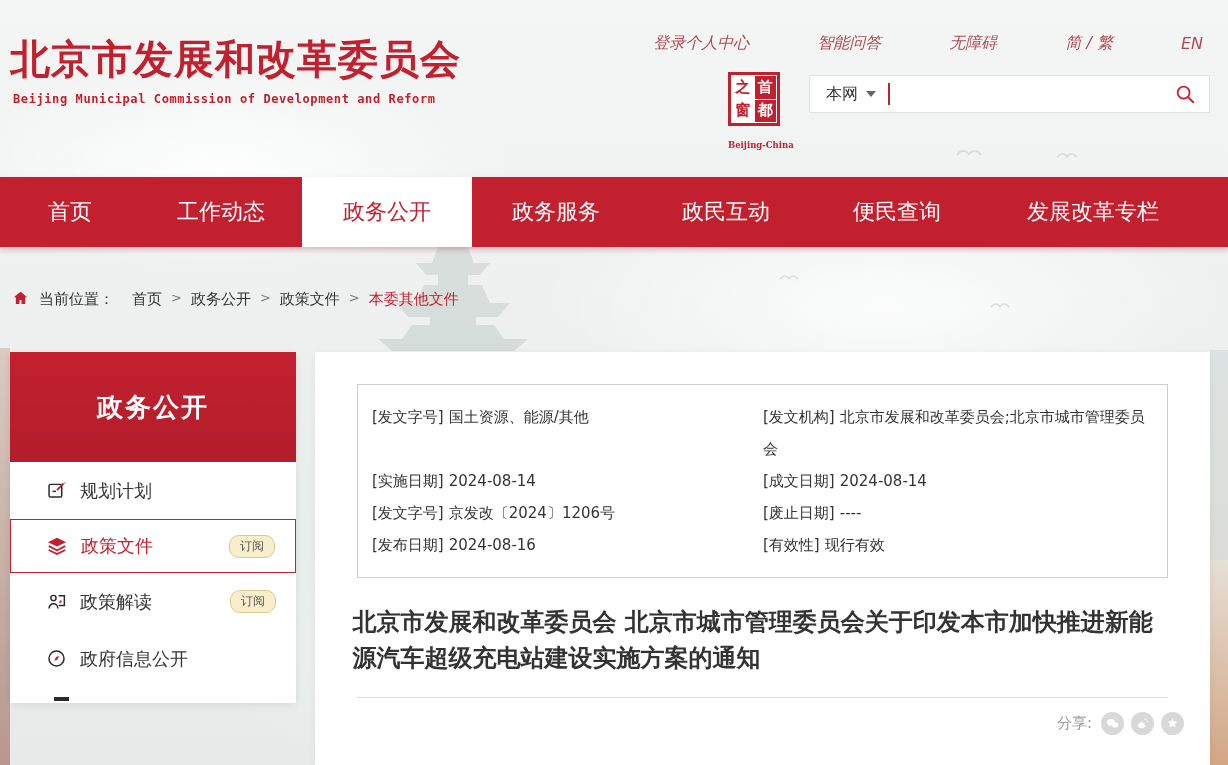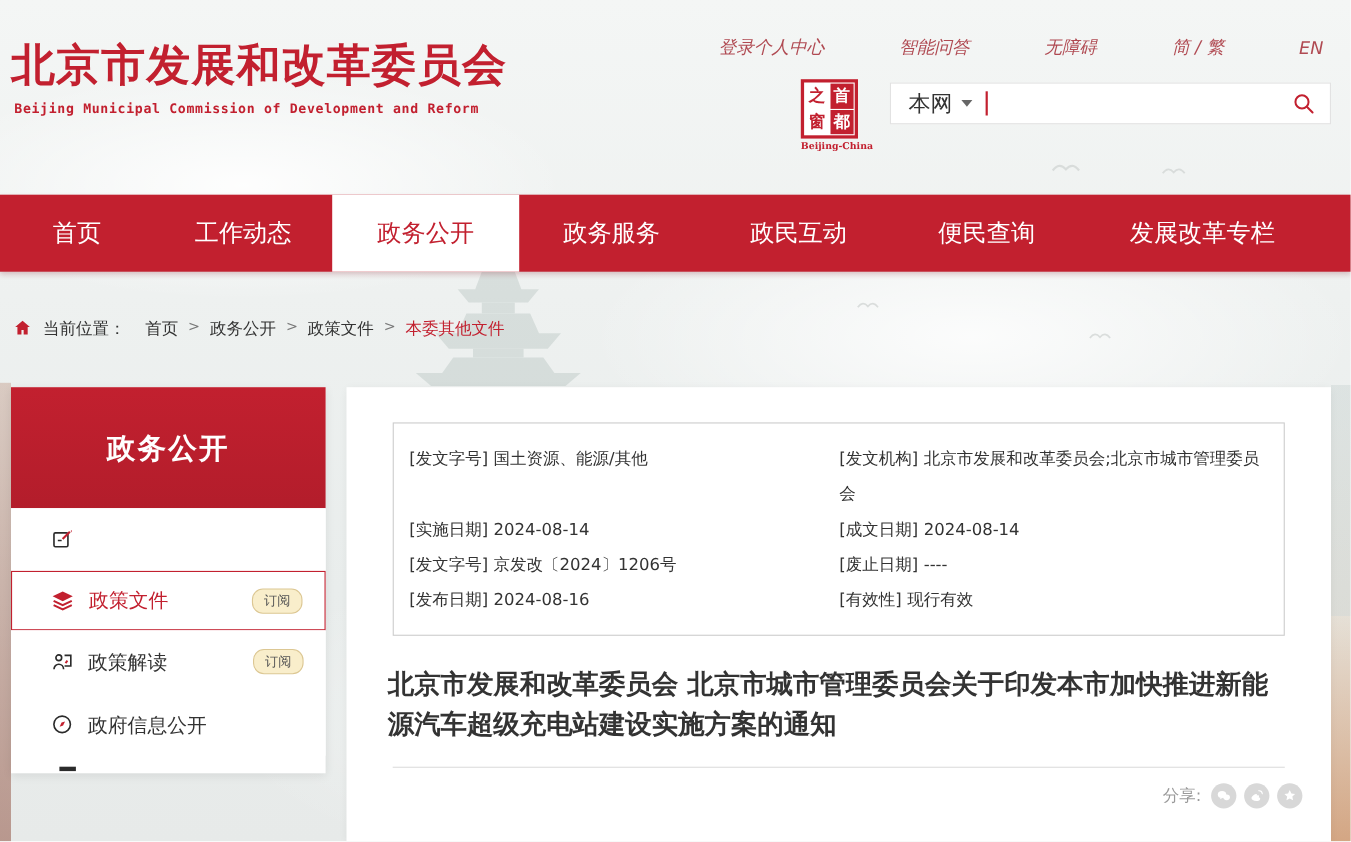--- a/index.html
+++ b/index.html
@@ -32,27 +32,27 @@
   .top-links a { font-size:16px; color:#b04a52; text-decoration:none; white-space:nowrap; cursor:pointer; }
 
   .stamp { position:absolute; left:728px; top:72px; width:52px; cursor:pointer; }
   .stamp-box { width:52px; height:54px; border:3px solid #c2202f; background:#fff;
                display:grid; grid-template-columns:1fr 1fr; grid-template-rows:1fr 1fr; gap:1px;
                padding:1px; }
   .stamp-cell { display:flex; align-items:center; justify-content:center;
                 font-size:15px; font-weight:bold; line-height:1; }
   .stamp-cell.red-on-white { color:#c2202f; background:#fff; }
   .stamp-cell.white-on-red { color:#fff; background:#c2202f; }
-  .stamp-caption { margin-top:2px; font-family:"DejaVu Serif","Liberation Serif",serif;
+  .stamp-caption { margin-top:14px; font-family:"DejaVu Serif","Liberation Serif",serif;
                    font-size:8.5px; font-weight:bold; color:#c2202f; text-align:center; white-space:nowrap; }
 
   .search-bar { position:absolute; left:809px; top:75px; width:401px; height:38px;
                 background:#fff; border:1px solid #e2e2e2; display:flex; align-items:center; }
   .search-scope { display:flex; align-items:center; gap:8px; padding:0 12px 0 16px;
-                  font-size:20px; color:#333; cursor:pointer; white-space:nowrap; }
+                  font-size:16px; color:#333; cursor:pointer; white-space:nowrap; }
   .caret-down { width:0; height:0; border-left:5px solid transparent; border-right:5px solid transparent;
                 border-top:6px solid #666; }
   .text-caret { width:2px; height:22px; background:#c2202f; }
   .search-input { flex:1; border:none; outline:none; height:30px; font-size:15px; background:transparent; padding:0 6px; }
   .search-btn { padding:0 13px; background:none; border:none; cursor:pointer; display:flex; align-items:center; }
 
   
   .main-nav { position:absolute; left:0; top:177px; width:1228px; height:70px; background:#c2202f;
               display:flex; box-shadow:0 3px 5px rgba(130,25,35,.25); }
   .nav-item { height:70px; display:flex; align-items:center; justify-content:center;
@@ -202,20 +202,21 @@
 
     <div class="side-item">
       <span class="icon">
         <svg width="21" height="21" viewBox="0 0 24 24" fill="none">
             <rect x="3.5" y="5" width="14.5" height="14.5" rx="1.5" stroke="#2b2b2b" stroke-width="1.7"></rect>
             <path d="M7.5 13h4" stroke="#2b2b2b" stroke-width="1.7"></path>
             <path d="M12.5 11.5 20 4" stroke="#c2202f" stroke-width="2.2"></path>
             <path d="M20.8 3.2l1.4-1-0.6 2.6z" fill="#c2202f"></path>
           </svg>
       </span>
+      <span class="lbl">规划计划</span>
     </div>
 
     <div class="side-item active">
       <span class="icon">
         <svg width="22" height="22" viewBox="0 0 24 24">
             <path d="M12 3 22 7.8 12 12.6 2 7.8z" fill="#c2202f"></path>
             <path d="M3 12.2l9 4.4 9-4.4" stroke="#c2202f" stroke-width="2" fill="none"></path>
             <path d="M3 16.4l9 4.4 9-4.4" stroke="#c2202f" stroke-width="2" fill="none"></path>
           </svg>
       </span>

